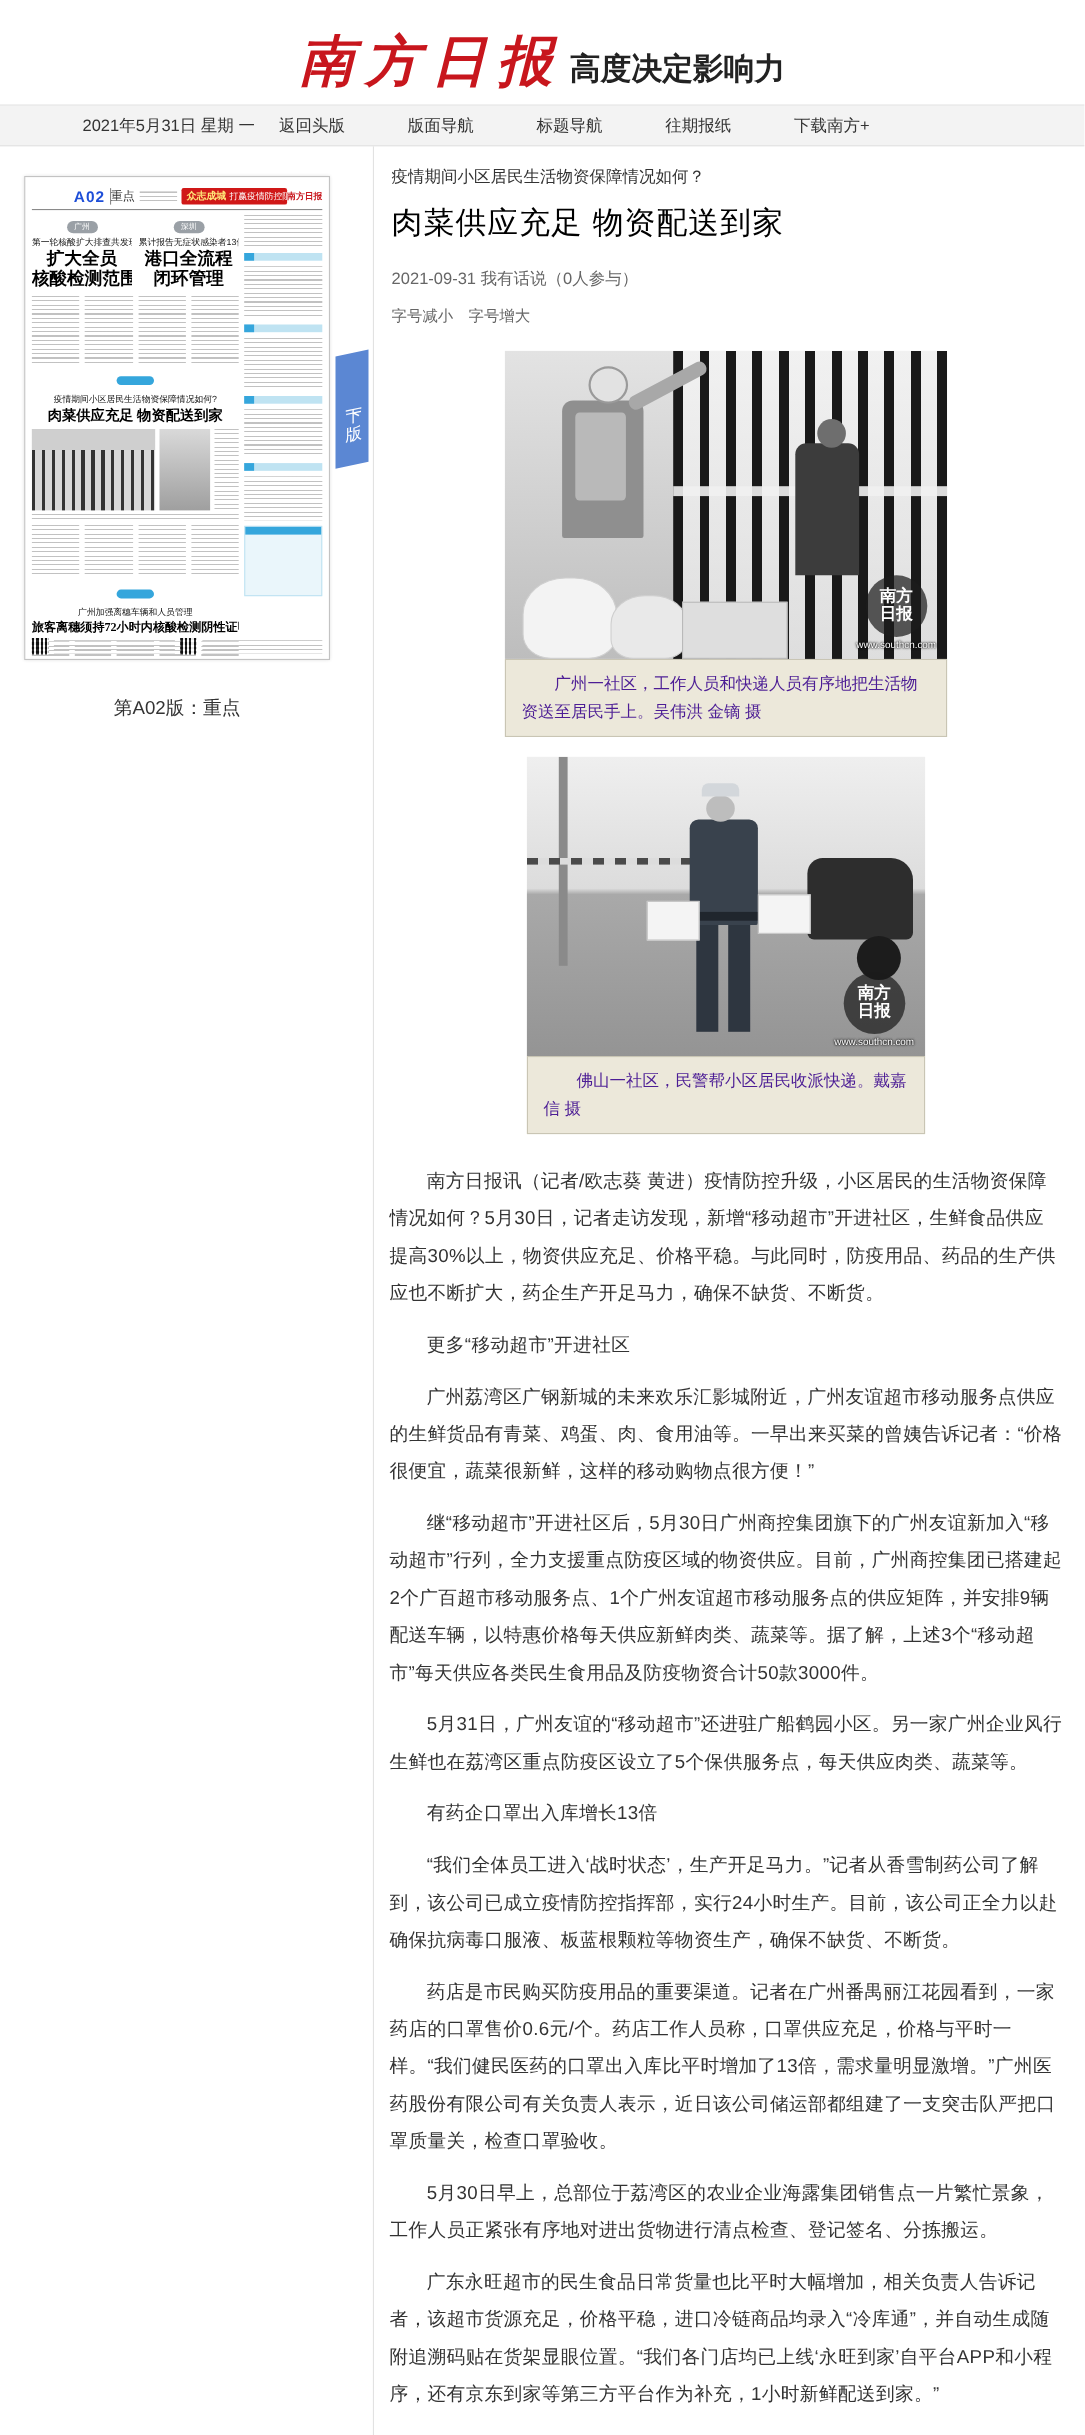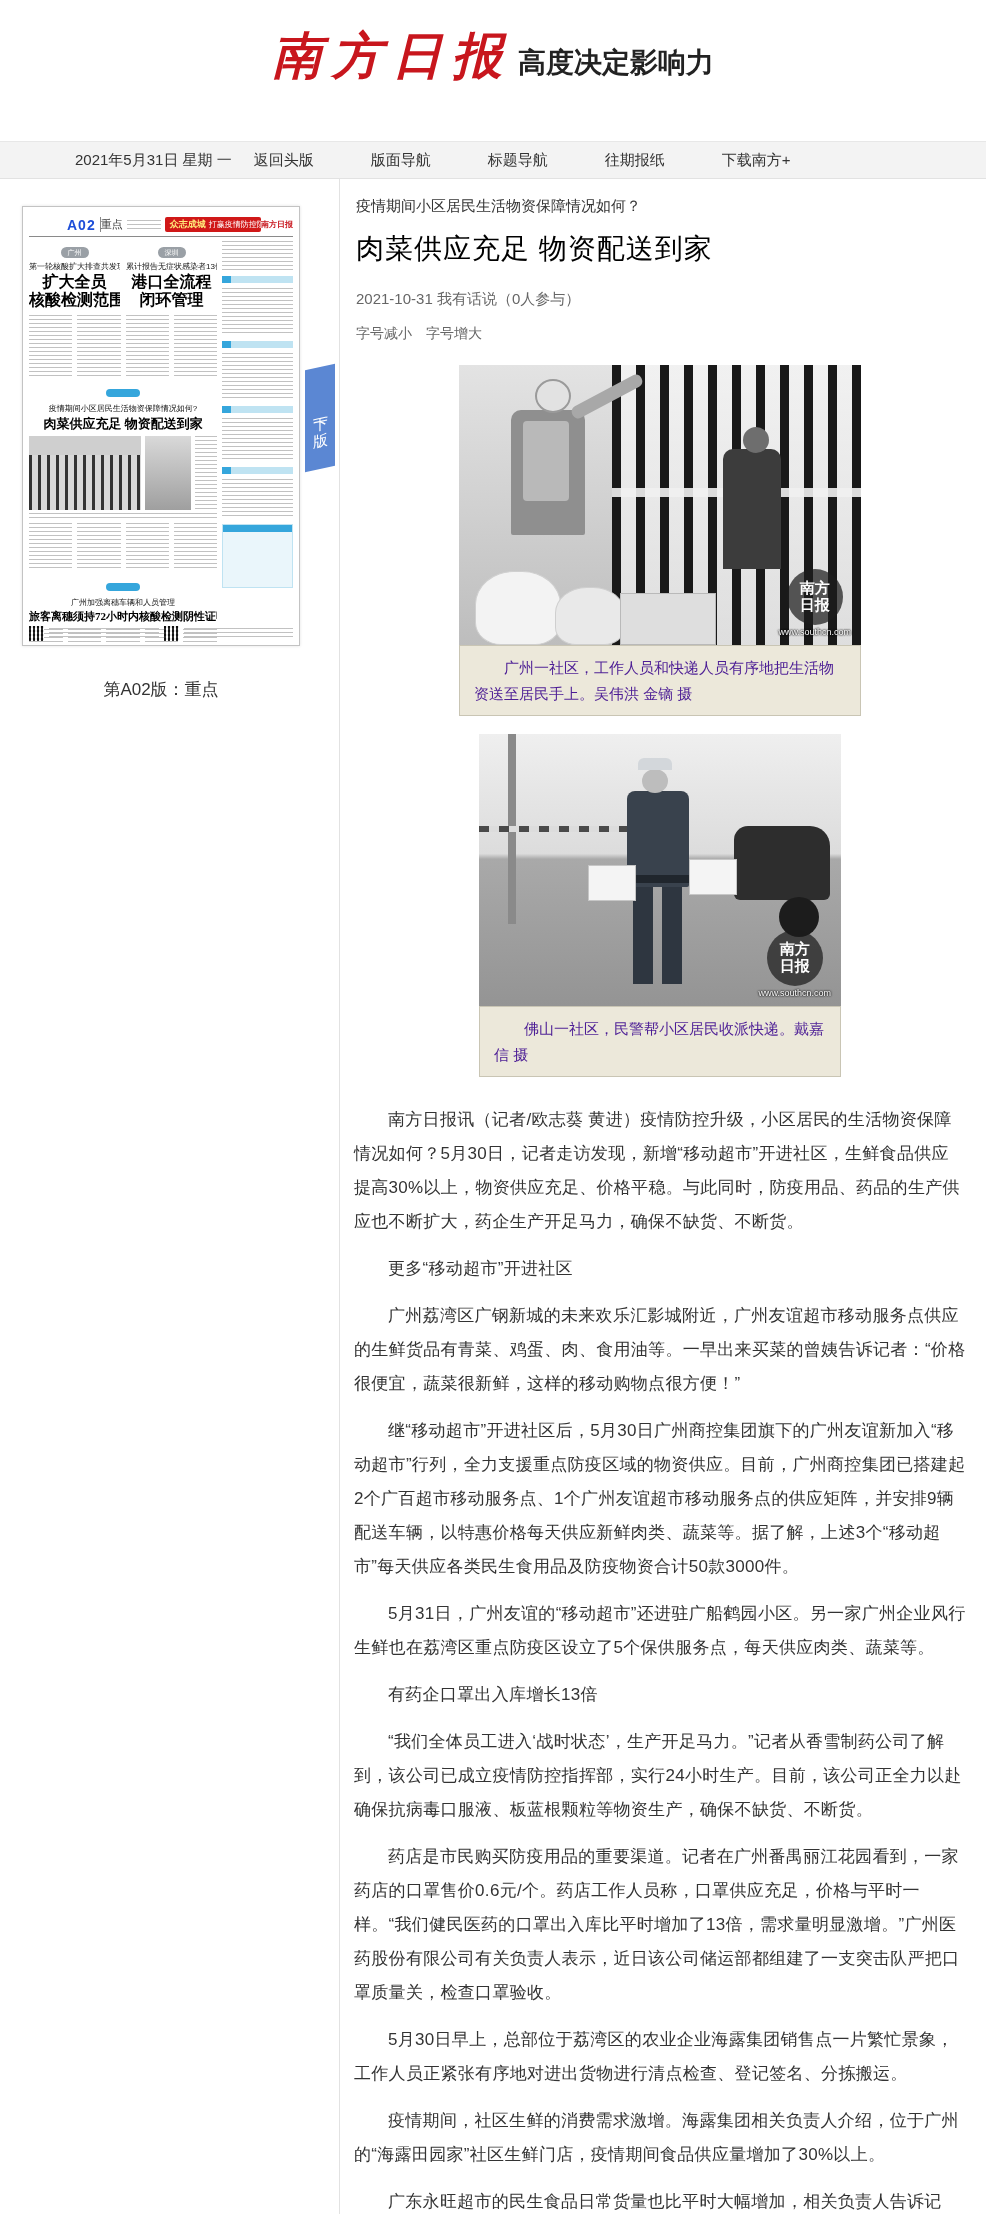--- a/index.html
+++ b/index.html
@@ -43,21 +43,20 @@
   .main-nav {
     height: 38px;
     background: #f3f3f3;
     border-top: 1px solid #e7e7e7;
     border-bottom: 1px solid #e2e2e2;
     display: flex;
     align-items: center;
     font-size: 15px;
     padding-left: 75px;
     color: #333;
-    margin-top: 46px;
   }
   .nav-date { margin-right: 22px; color:#333; }
   .nav-link { color:#333; text-decoration:none; margin-right:57px; cursor:pointer; }
 
   
   .content { display: flex; align-items: stretch; }
   .sidebar {
     width: 340px;
     flex: 0 0 340px;
     border-right: 1px solid #e2e2e2;
@@ -355,21 +354,21 @@
     </div>
 
     <div class="next-tab">下一版</div>
     <div class="page-caption">第A02版：重点</div>
   </aside>
 
   <main class="article">
     <div class="kicker">疫情期间小区居民生活物资保障情况如何？</div>
     <h1 class="title">肉菜供应充足 物资配送到家</h1>
     <div class="meta">
-      <span>2021-10-31</span>
+      <span>2021-09-31</span>
       <a>我有话说</a><span>（0人参与）</span>
     </div>
     <div class="font-controls">
       <a>字号减小</a>
       <a>字号增大</a>
     </div>
 
     <figure class="fig1">
       <div class="photo photo1">
         <div class="fence"></div>
@@ -420,17 +419,16 @@
     <div class="body-text">
       <p>南方日报讯（记者/欧志葵 黄进）疫情防控升级，小区居民的生活物资保障情况如何？5月30日，记者走访发现，新增“移动超市”开进社区，生鲜食品供应提高30%以上，物资供应充足、价格平稳。与此同时，防疫用品、药品的生产供应也不断扩大，药企生产开足马力，确保不缺货、不断货。</p>
       <p>更多“移动超市”开进社区</p>
       <p>广州荔湾区广钢新城的未来欢乐汇影城附近，广州友谊超市移动服务点供应的生鲜货品有青菜、鸡蛋、肉、食用油等。一早出来买菜的曾姨告诉记者：“价格很便宜，蔬菜很新鲜，这样的移动购物点很方便！”</p>
       <p>继“移动超市”开进社区后，5月30日广州商控集团旗下的广州友谊新加入“移动超市”行列，全力支援重点防疫区域的物资供应。目前，广州商控集团已搭建起2个广百超市移动服务点、1个广州友谊超市移动服务点的供应矩阵，并安排9辆配送车辆，以特惠价格每天供应新鲜肉类、蔬菜等。据了解，上述3个“移动超市”每天供应各类民生食用品及防疫物资合计50款3000件。</p>
       <p>5月31日，广州友谊的“移动超市”还进驻广船鹤园小区。另一家广州企业风行生鲜也在荔湾区重点防疫区设立了5个保供服务点，每天供应肉类、蔬菜等。</p>
       <p>有药企口罩出入库增长13倍</p>
       <p>“我们全体员工进入‘战时状态’，生产开足马力。”记者从香雪制药公司了解到，该公司已成立疫情防控指挥部，实行24小时生产。目前，该公司正全力以赴确保抗病毒口服液、板蓝根颗粒等物资生产，确保不缺货、不断货。</p>
       <p>药店是市民购买防疫用品的重要渠道。记者在广州番禺丽江花园看到，一家药店的口罩售价0.6元/个。药店工作人员称，口罩供应充足，价格与平时一样。“我们健民医药的口罩出入库比平时增加了13倍，需求量明显激增。”广州医药股份有限公司有关负责人表示，近日该公司储运部都组建了一支突击队严把口罩质量关，检查口罩验收。</p>
       <p>5月30日早上，总部位于荔湾区的农业企业海露集团销售点一片繁忙景象，工作人员正紧张有序地对进出货物进行清点检查、登记签名、分拣搬运。</p>
-      <p>疫情期间，社区生鲜的消费需求激增。海露集团相关负责人介绍，位于广州的“海露田园家”社区生鲜门店，疫情期间食品供应量增加了30%以上。</p>
       <p>广东永旺超市的民生食品日常货量也比平时大幅增加，相关负责人告诉记者，该超市货源充足，价格平稳，进口冷链商品均录入“冷库通”，并自动生成随附追溯码贴在货架显眼位置。“我们各门店均已上线‘永旺到家’自平台APP和小程序，还有京东到家等第三方平台作为补充，1小时新鲜配送到家。”</p>
     </div>
   </main>
 </div>
 
 </body></html>

